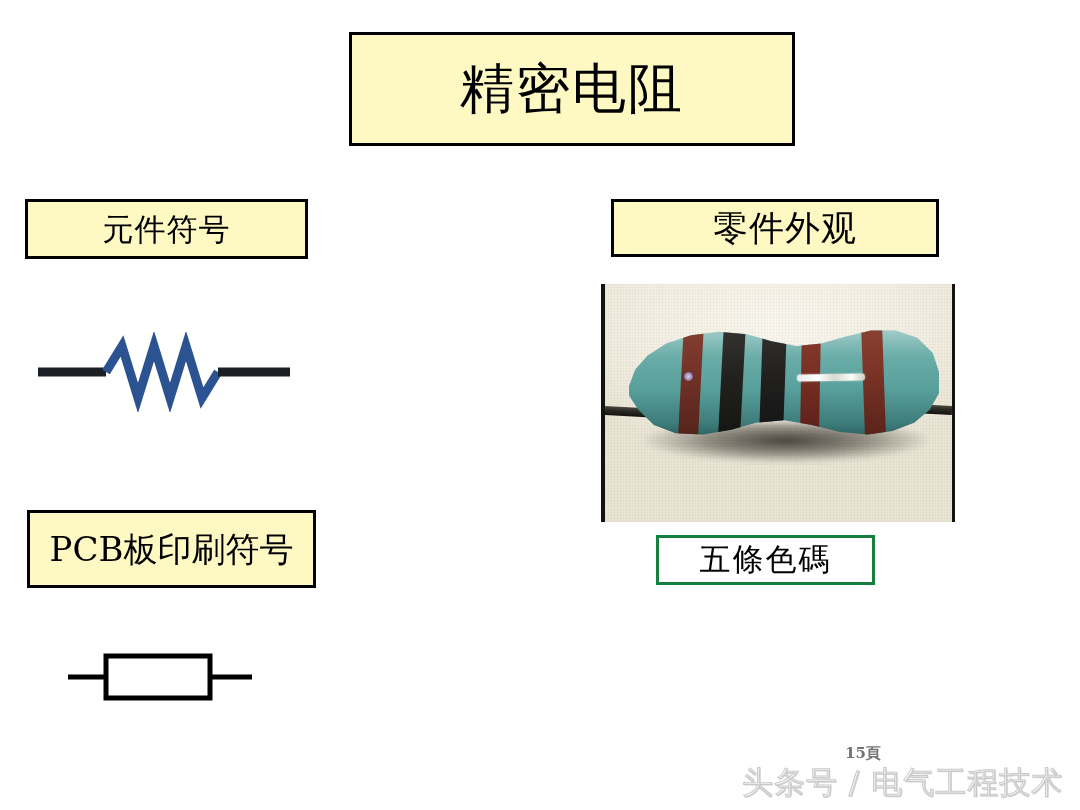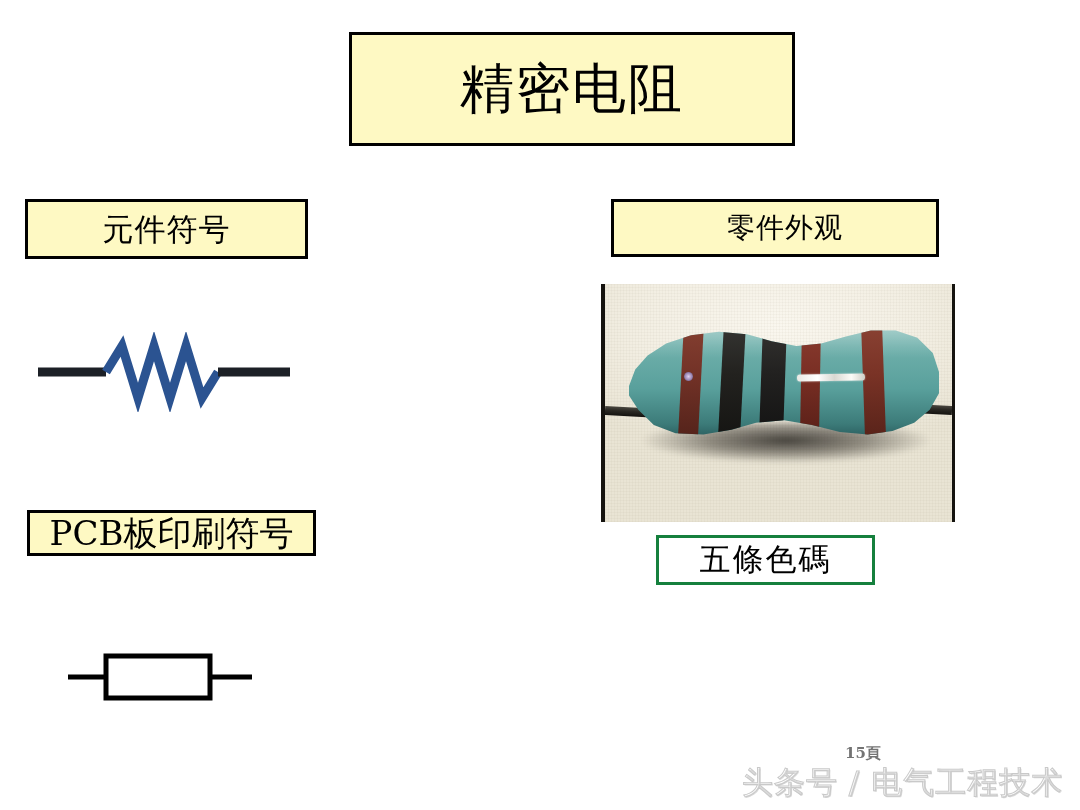--- a/index.html
+++ b/index.html
@@ -47,29 +47,29 @@
     width: 283px;
     height: 60px;
     font-size: 31px;
     letter-spacing: 1px;
   }
   #appearance-box {
     left: 611px;
     top: 199px;
     width: 328px;
     height: 58px;
-    font-size: 28px;
+    font-size: 35px;
     letter-spacing: 1px;
     padding-left: 20px;
   }
   #pcb-box {
     left: 27px;
     top: 510px;
     width: 289px;
-    height: 46px;
+    height: 78px;
     font-size: 34px;
   }
 
   
   .white-box {
     position: absolute;
     box-sizing: border-box;
     background: #ffffff;
     border: 3px solid #15803d;
     display: flex;

